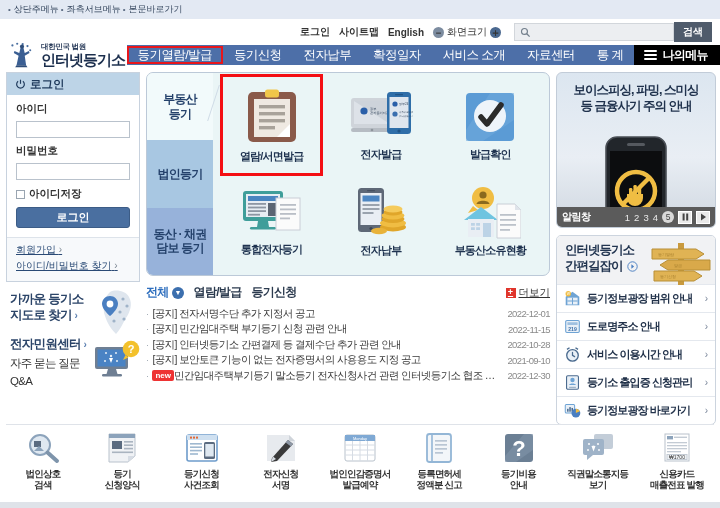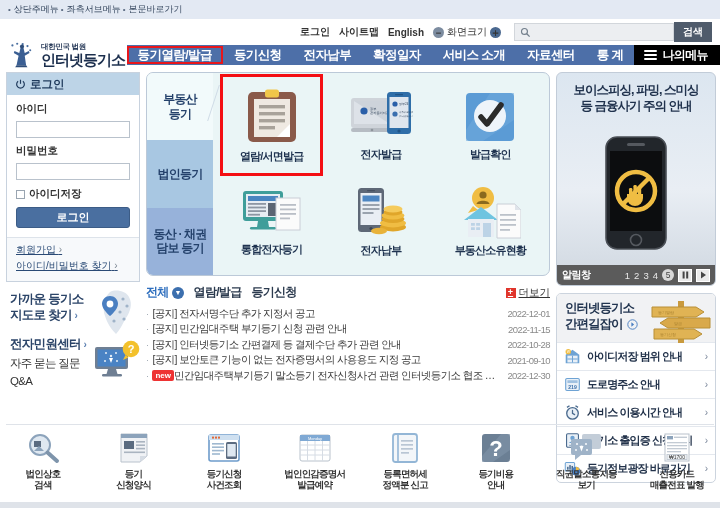--- a/index.html
+++ b/index.html
@@ -53,21 +53,21 @@
   .navrow { display:flex; align-items:stretch; height:20px; }
   .logo { width:150px; display:flex; align-items:center; padding-left:8px; gap:5px; }
   .logo-mark { width:28px; height:26px; flex:0 0 28px; }
   .logo-txt { line-height:1; }
   .logo-txt .l1 { font-size:7.5px; font-weight:bold; color:#2c3e5c; letter-spacing:-.3px; }
   .logo-txt .l2 { font-size:15px; font-weight:bold; color:#1b2e4d; letter-spacing:-1px; margin-top:1px; }
 
   .navbar { flex:1; display:flex; align-items:stretch; background:#4d6fa8; }
   .navitem {
     display:flex;align-items:center;justify-content:center;padding:0 11px;
-    color:#fff;font-size:12.5px;font-weight:bold;letter-spacing:-.6px;
+    color:#fff;font-size:12.5px;font-weight:normal;letter-spacing:-.6px;
     cursor:pointer;white-space:nowrap;
   }
   .navitem.hl { position:relative; }
   .navitem.hl::after{
     content:""; position:absolute; left:0px; top:1px; right:0px; bottom:1px;
     border:2px solid #e8161b; pointer-events:none;
   }
   .mymenu {
     display:flex;align-items:center;gap:5px;background:#3e5party;
     background:#3f5party;
@@ -147,21 +147,21 @@
     gap:3px;cursor:pointer; position:relative;
   }
   .svccell .cap { font-size:11px;font-weight:bold;color:#1f3350;letter-spacing:-.8px; }
   .svccell.hl::after{
     content:""; position:absolute; left:3px; right:3px; top:-4px; bottom:-2px;
     border:3px solid #f40e13; pointer-events:none;
   }
 
   
   .banner {
-    border:1px solid #c2ccd8; border-radius:6px; overflow:hidden; height:214px;
+    border:1px solid #c2ccd8; border-radius:6px; overflow:hidden; height:156px;
     background:linear-gradient(#dce6f0 0%, #e9eef4 55%, #cfd7e0 100%);
     position:relative;
   }
   .banner-t {
     text-align:center;padding:9px 6px 0;font-size:12.5px;font-weight:bold;
     color:#20324d;letter-spacing:-1px;line-height:1.3;
   }
   .phone { position:absolute; left:50%; transform:translateX(-50%); top:62px; }
   .banner-bar {
     position:absolute;left:0;right:0;bottom:0;height:20px;background:#5b5b5b;
@@ -660,21 +660,21 @@
         </div>
         <div class="qrow">
           <svg width="17" height="17" viewBox="0 0 20 20">
             <path d="M2 8 L10 2 L18 8 V18 H2 Z" fill="#6ea3d4"></path>
             <rect x="4" y="9" width="12" height="8" fill="#e9f0f7"></rect>
             <line x1="10" y1="9" x2="10" y2="17" stroke="#6ea3d4" stroke-width="1.2"></line>
             <line x1="4" y1="13" x2="16" y2="13" stroke="#6ea3d4" stroke-width="1.2"></line>
             <circle cx="5" cy="4.4" r="3.2" fill="#f0bd43"></circle>
             <text x="5" y="6" font-size="4" text-anchor="middle" fill="#fff" font-family="Liberation Sans, sans-serif">W</text>
           </svg>
-          <span class="lab">아이디저장 범위 안내</span>
+          <span class="lab">등기정보광장 범위 안내</span>
           <span class="arr">›</span>
         </div>
         <div class="qrow">
           <svg width="17" height="17" viewBox="0 0 20 20">
             <rect x="2" y="3" width="16" height="14" rx="1.5" fill="#e9f0f7" stroke="#6ea3d4" stroke-width="1.3"></rect>
             <rect x="4" y="5" width="12" height="3.2" fill="#9fc0e0"></rect>
             <text x="10" y="15" font-size="6" text-anchor="middle" fill="#3a6ea8" font-weight="bold" font-family="Liberation Sans, sans-serif">219</text>
           </svg>
           <span class="lab">도로명주소 안내</span>
           <span class="arr">›</span>
@@ -765,20 +765,33 @@
         <rect x="19" y="10" width="11" height="17" rx="1.6" fill="#5b6b80"></rect>
         <rect x="20.3" y="12" width="8.4" height="12.5" fill="#dfe8f1"></rect>
       </svg>
       <span class="cap">
         <span style="display:block">등기신청</span>
         <span style="display:block">사건조회</span>
       </span>
     </div>
     <div class="sitem">
       <svg width="34" height="32" viewBox="0 0 34 32">
+        <path d="M3 3 h22 l6 6 v20 H3 Z" fill="#e7eaee"></path>
+        <path d="M25 3 v6 h6 Z" fill="#cfd4da"></path>
+        <path d="M8 26 L24 8 L29 12 L13 29 L7 30 Z" fill="#3a3a3a"></path>
+        <path d="M24 8 L29 12 L27 14.5 L21.6 10.6 Z" fill="#8e98a6"></path>
+        <path d="M7 30 L9 24.5 L12 27 Z" fill="#d8dde3"></path>
+      </svg>
+      <span class="cap">
+        <span style="display:block">전자신청</span>
+        <span style="display:block">서명</span>
+      </span>
+    </div>
+    <div class="sitem">
+      <svg width="34" height="32" viewBox="0 0 34 32">
         <rect x="2" y="3" width="30" height="26" rx="2" fill="#fff" stroke="#b9c2cc"></rect>
         <rect x="2" y="3" width="30" height="6" fill="#7fa9d4"></rect>
         <text x="17" y="7.8" font-size="4" fill="#fff" text-anchor="middle" font-family="Liberation Sans, sans-serif">Monday</text>
         <g stroke="#d6dce4" stroke-width="1">
           <line x1="2" y1="13" x2="32" y2="13"></line>
             <line x1="2" y1="18" x2="32" y2="18"></line>
             <line x1="2" y1="23" x2="32" y2="23"></line>
           <line x1="9.5" y1="9" x2="9.5" y2="29"></line>
             <line x1="17" y1="9" x2="17" y2="29"></line>
             <line x1="24.5" y1="9" x2="24.5" y2="29"></line>

